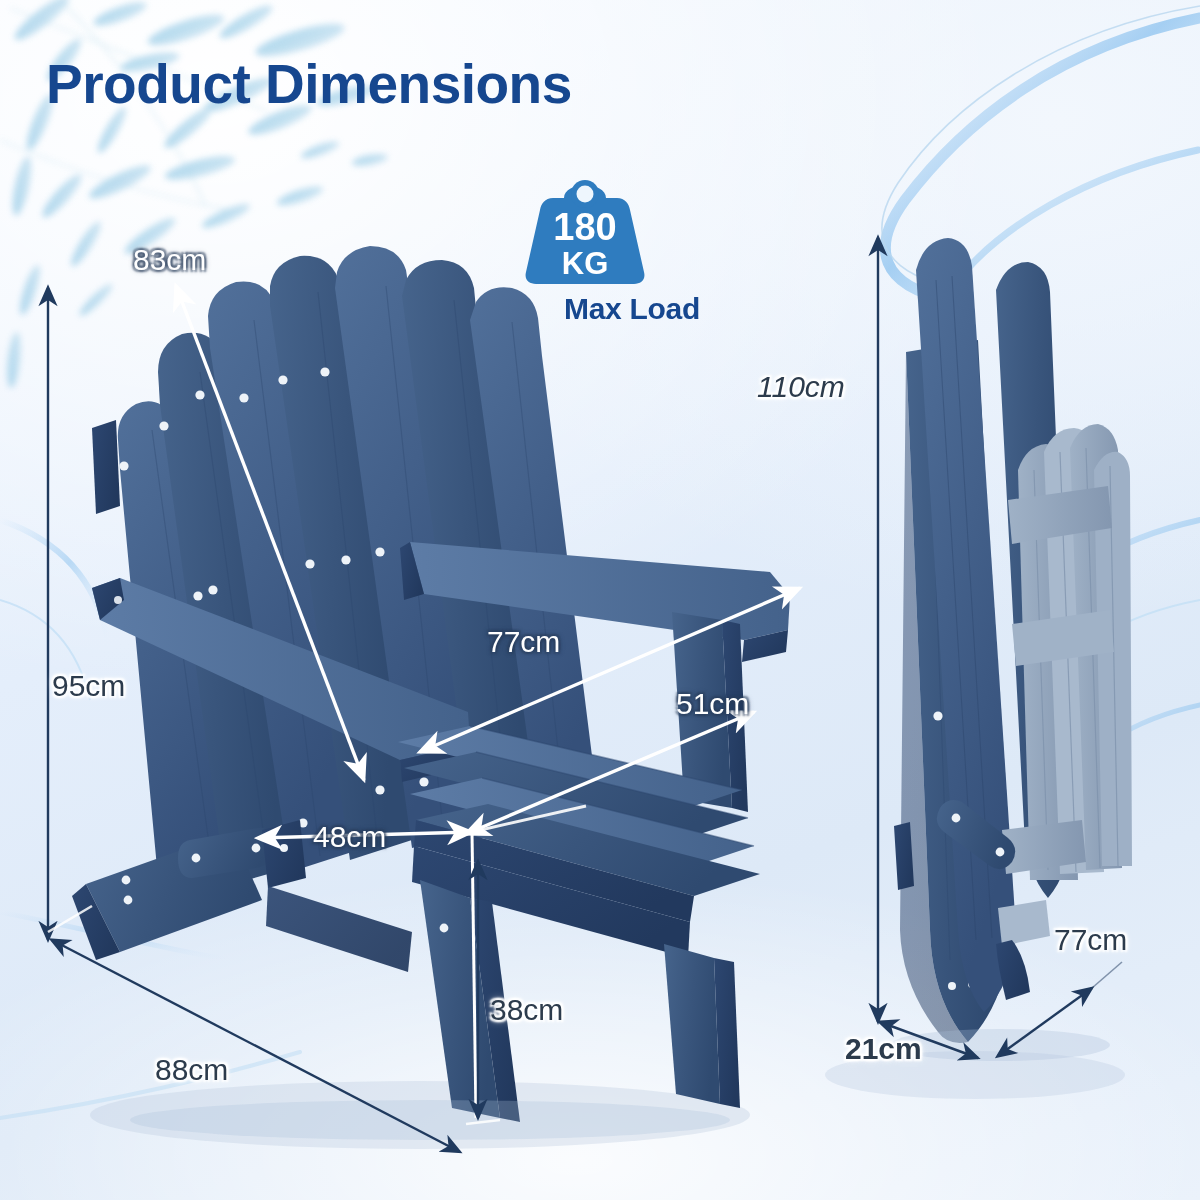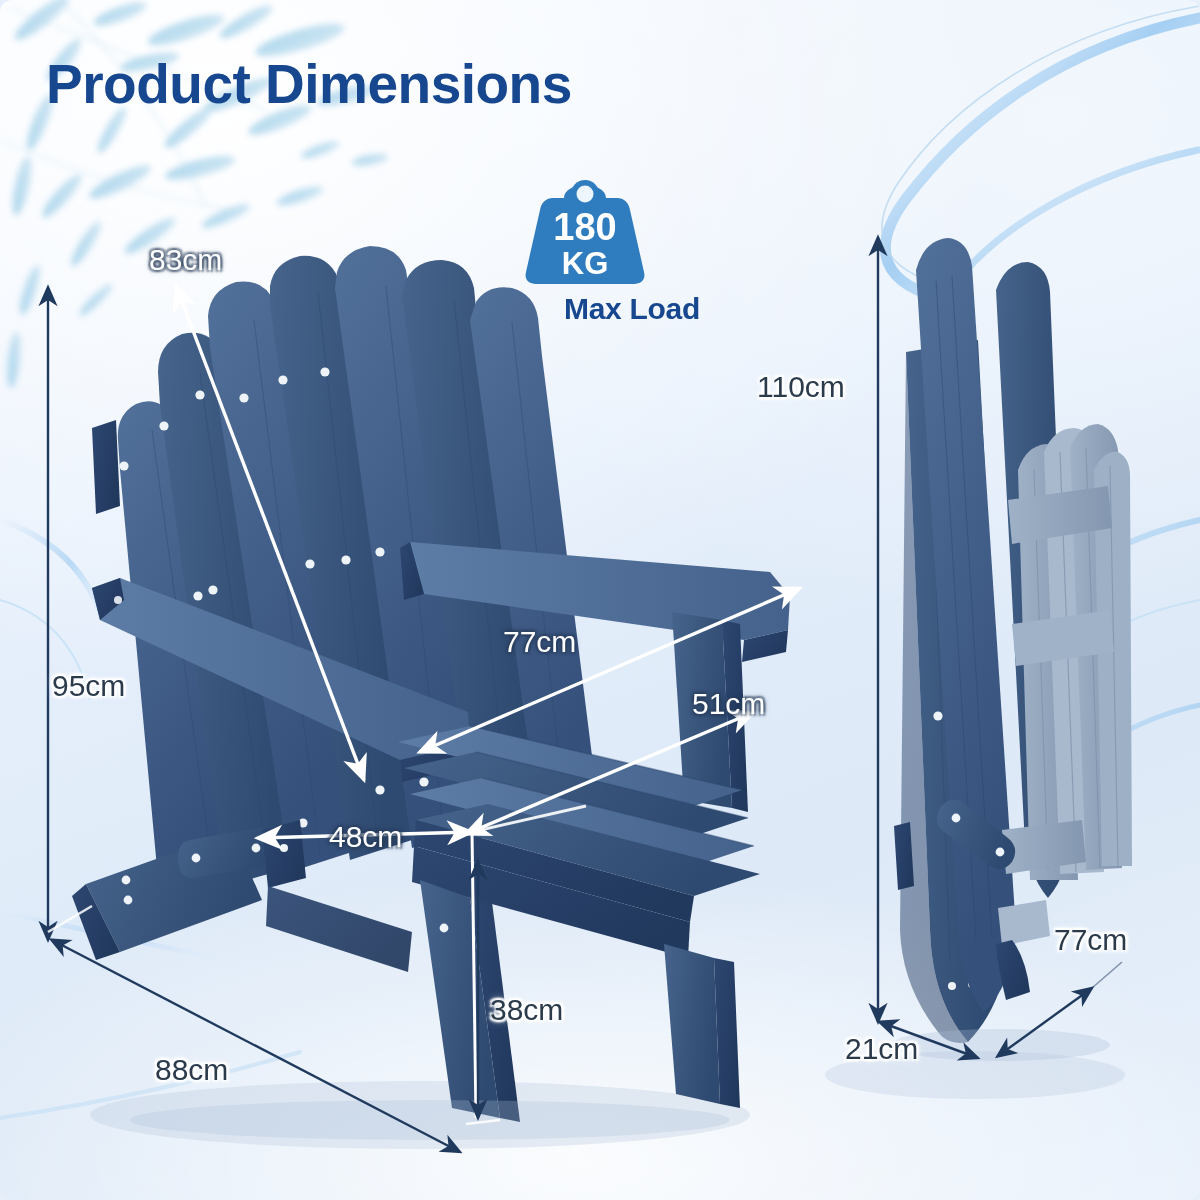--- a/index.html
+++ b/index.html
@@ -7,21 +7,20 @@
     width:1200px;height:1200px;overflow:hidden;
     font-family:"Liberation Sans","DejaVu Sans",sans-serif;
     background:#e6effa;
   }
   #stage{
     position:relative;width:1200px;height:1200px;overflow:hidden;
     background:
       radial-gradient(120% 90% at 18% 8%, #ffffff 0%, rgba(255,255,255,0.0) 55%),
       radial-gradient(90% 70% at 88% 10%, #f2f7fd 0%, rgba(242,247,253,0) 60%),
       linear-gradient(160deg,#f4f9ff 0%, #e4eefb 42%, #dde9f7 70%, #e9f1fb 100%);
-    border-radius: 12px;
   }
 
   
   .bgsvg{position:absolute;inset:0;width:1200px;height:1200px;pointer-events:none;}
   .leafgroup{filter:blur(3px);opacity:.75;}
 
   
   .title{
     position:absolute;left:46px;top:52px;
     font-size:55px;font-weight:bold;color:#16478f;
@@ -45,35 +44,34 @@
       -2px -2px 2px #fff, 2px -2px 2px #fff,
       -2px  2px 2px #fff, 2px  2px 2px #fff,
        0    0   5px #fff,  0 0 9px #fff;
   }
   .dim.light{
     color:#ffffff;
     text-shadow:
       -2px -2px 2px rgba(40,60,90,.55), 2px -2px 2px rgba(40,60,90,.55),
       -2px  2px 2px rgba(40,60,90,.55), 2px  2px 2px rgba(40,60,90,.55),
        0 0 6px rgba(40,60,90,.45);
-    margin-left: 16px;
   }
 
   
   .d83  {left:133px; top:243px;}
   .d95  {left:52px;  top:655px;margin-top:14px;}
   .d77  {left:487px; top:625px;}
   .d51  {left:676px; top:687px;text-align:right;}
   .d48  {left:313px; top:820px;}
   .d38  {left:490px; top:993px;}
   .d88  {left:155px; top:1053px;}
   
-  .d110 {left:757px; top:370px;}
+  .d110 {left:757px; top:370px;font-style:italic;}
   .d77r {left:1054px;top:923px;}
-  .d21  {left:845px; top:1032px;}
+  .d21  {left:845px; top:1032px;font-weight:bold;}
 
   
   .chairsvg{position:absolute;top:0;left:0;width:1200px;height:1200px;pointer-events:none;}
 </style>
 </head>
 <body>
 
 <div id="stage">
 
   <svg class="bgsvg" viewBox="0 0 1200 1200">

